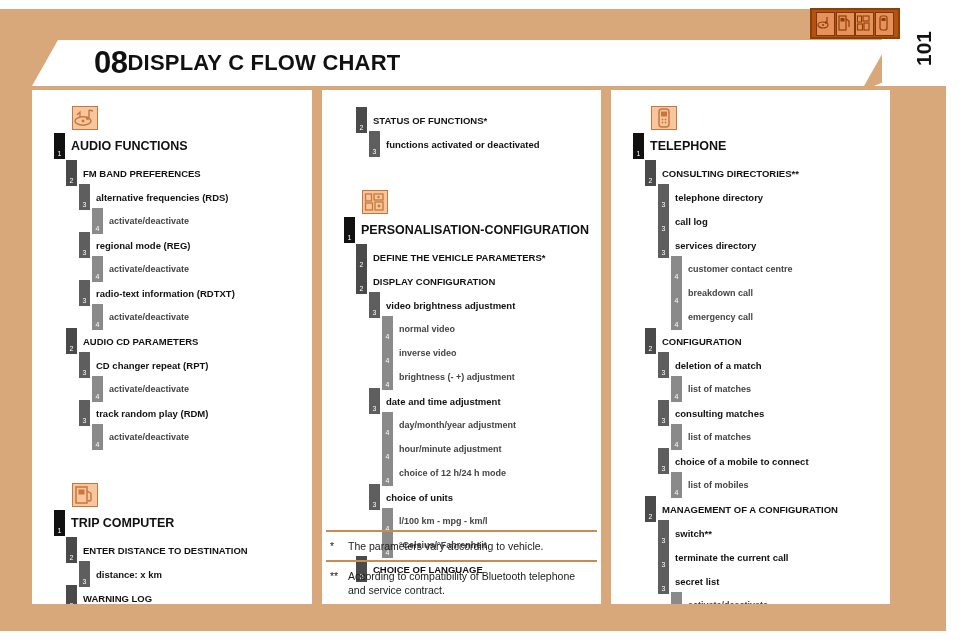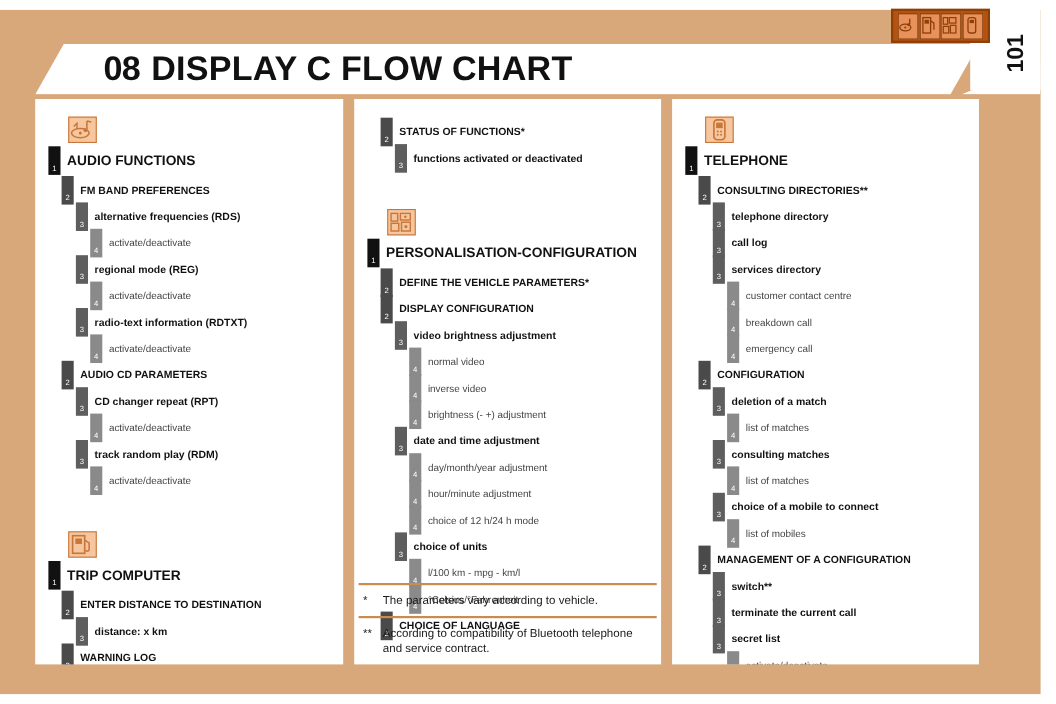--- a/index.html
+++ b/index.html
@@ -51,22 +51,22 @@
   .banner-inner{
     position:absolute; left:0; top:0; right:0; bottom:0;
     display:flex; align-items:center;
   }
   .chapno{
     margin-left:62px;
     font-size:31px; font-weight:bold; color:#111;
     letter-spacing:-0.5px;
   }
   .chaptitle{
-    margin-left:10px;
-    font-size:31px; font-weight:bold; color:#111;
+    margin-left:0;
+    font-size:22px; font-weight:bold; color:#111;
     letter-spacing:0.2px;
   }
   .hdr-logo{
     position:absolute; right:60px; top:8px;
     width:90px; height:31px;
     background:#b4530f;
     border:2px solid #8d3f08;
     display:flex; align-items:center; justify-content:space-evenly;
     padding:0 3px; box-sizing:border-box;
   }
@@ -78,21 +78,21 @@
   
   .cols{
     position:absolute; left:32px; top:90px;
     width:858px; height:514px;
     display:flex;
     gap:10px;
   }
   .col{
     background:#ffffff;
     position:relative;
-    padding:8px 6px 6px 6px;
+    padding:8px 6px 6px 16px;
     box-sizing:border-box;
     overflow:hidden;
   }
   .col-1{width:280px;}
   .col-2{width:279px;}
   .col-3{width:279px;}
 
   
   .row{
     position:relative;
@@ -111,21 +111,21 @@
   }
   .lvl1 .badge{background:#111111;}
   .lvl2 .badge{background:#4a4a4a;}
   .lvl3 .badge{background:#5e5e5e;}
   .lvl4 .badge{background:#8a8a8a;}
 
   .label{margin-left:6px; white-space:nowrap;}
   .lvl1 .label{font-size:12.5px;font-weight:bold;color:#111;}
   .lvl2 .label{font-size:9.5px;font-weight:bold;color:#111;}
   .lvl3 .label{font-size:9.5px;font-weight:bold;color:#111;}
-  .lvl4 .label{font-size:9px;font-weight:normal;color:#444;}
+  .lvl4 .label{font-size:9px;font-weight:bold;color:#444;}
 
   .lvl1{margin-left:6px;}
   .lvl2{margin-left:18px;}
   .lvl3{margin-left:31px;}
   .lvl4{margin-left:44px;}
 
   .lvl1{height:30px;}
   .lvl2{height:24px;}
   .lvl3{height:24px;}
   .lvl4{height:24px;}

